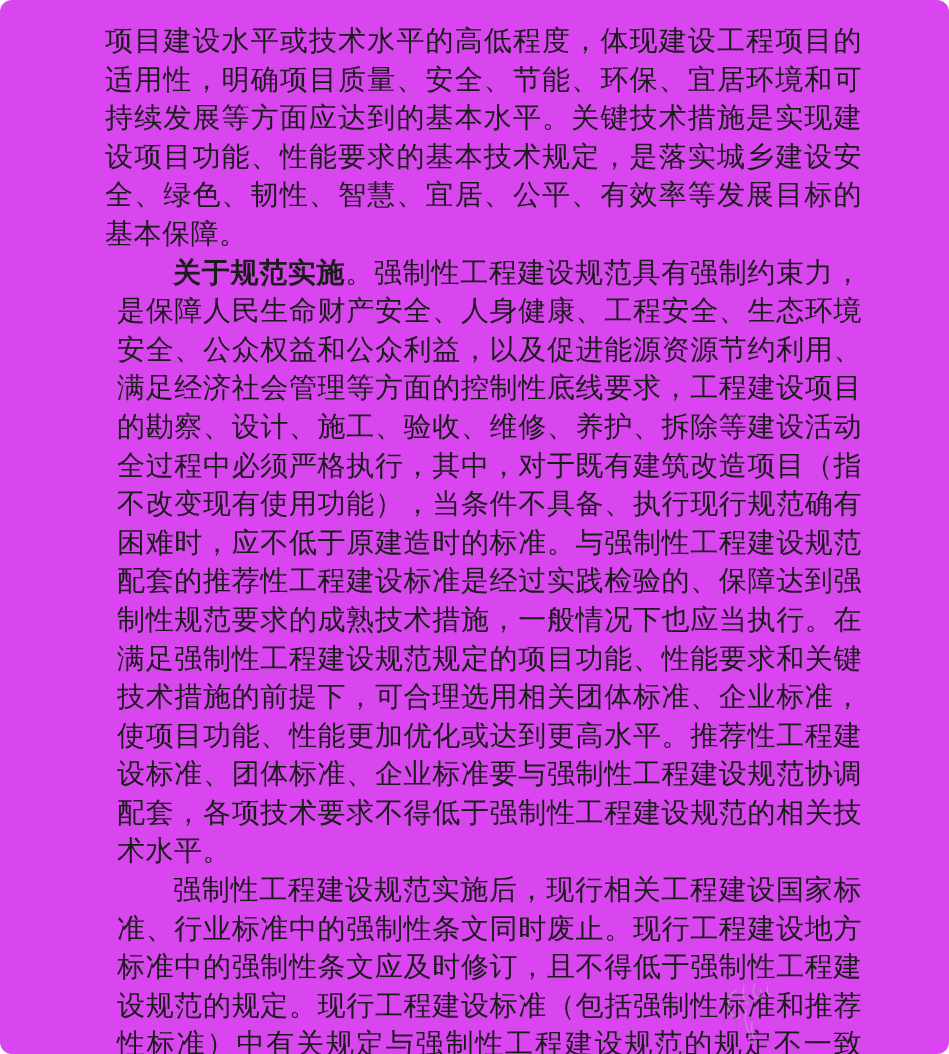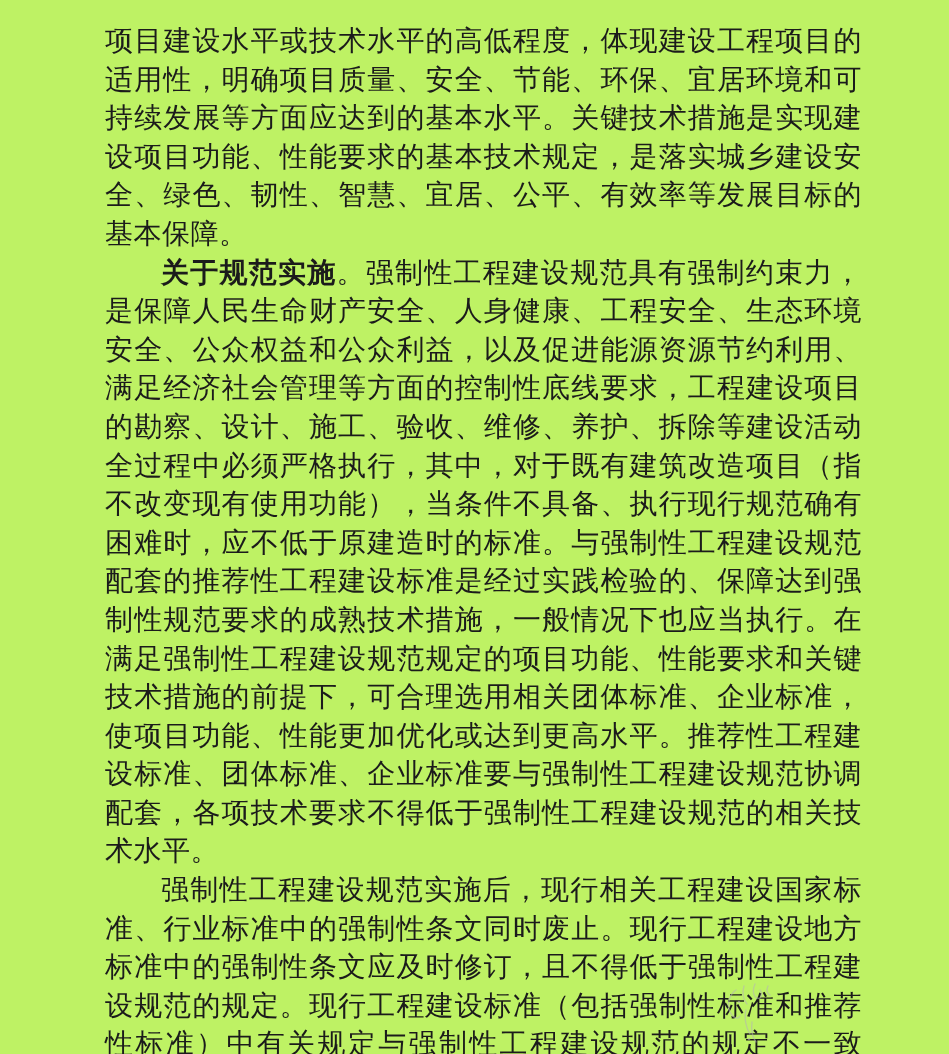--- a/index.html
+++ b/index.html
@@ -4,41 +4,43 @@
 <style>
   html, body {
     margin: 0;
     padding: 0;
     background: #ffffff;
   }
   .page {
     position: relative;
     width: 949px;
     height: 1054px;
-    background: #bef264;
+    background: #d946ef;
     overflow: hidden;
     font-family: "Liberation Serif", "DejaVu Serif", serif;
+    border-radius: 12px;
   }
   .content {
     position: absolute;
     top: 22px;
     left: 105px;
     width: 757px;
     color: #1b1b1b;
     font-size: 28px;
     line-height: 38.6px;
     text-align: justify;
     letter-spacing: 0.5px;
   }
   .content p {
     margin: 0;
     padding: 0;
   }
   .content p.indent {
     text-indent: 2em;
+    margin-left: 12px;
   }
   .bold-lead {
     font-weight: 700;
   }
   .scribble {
     position: absolute;
     left: 722px;
     top: 982px;
     width: 60px;
     height: 64px;

